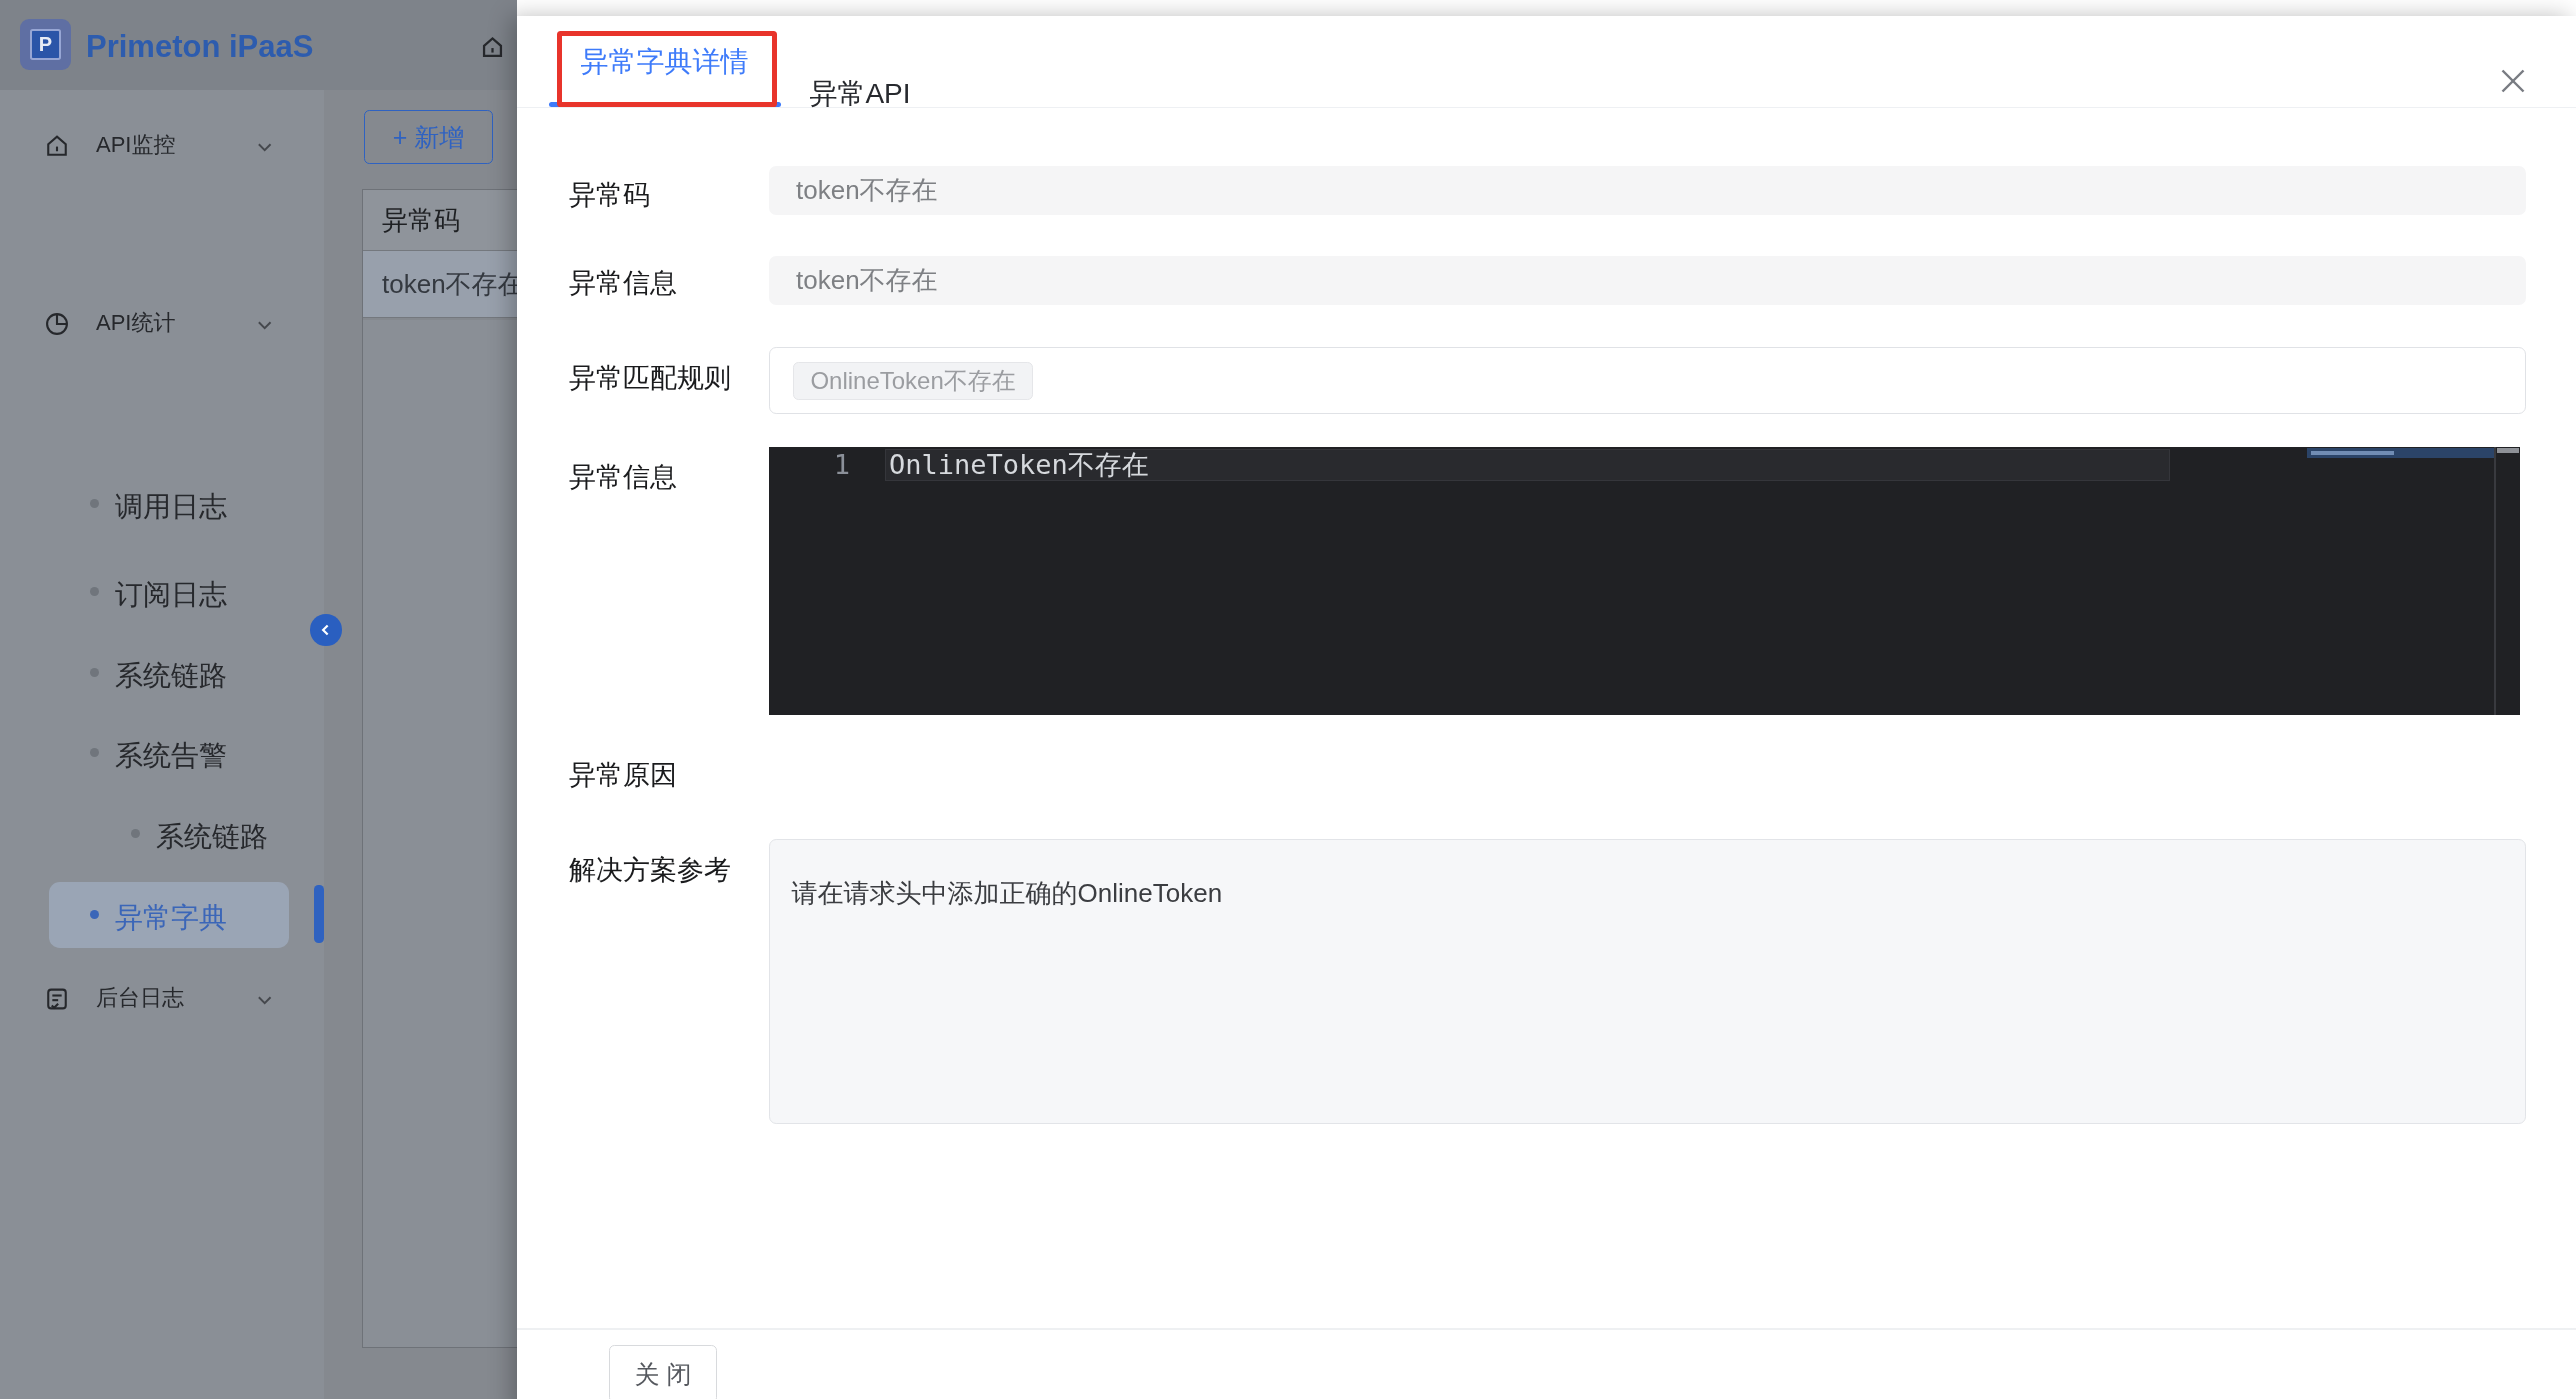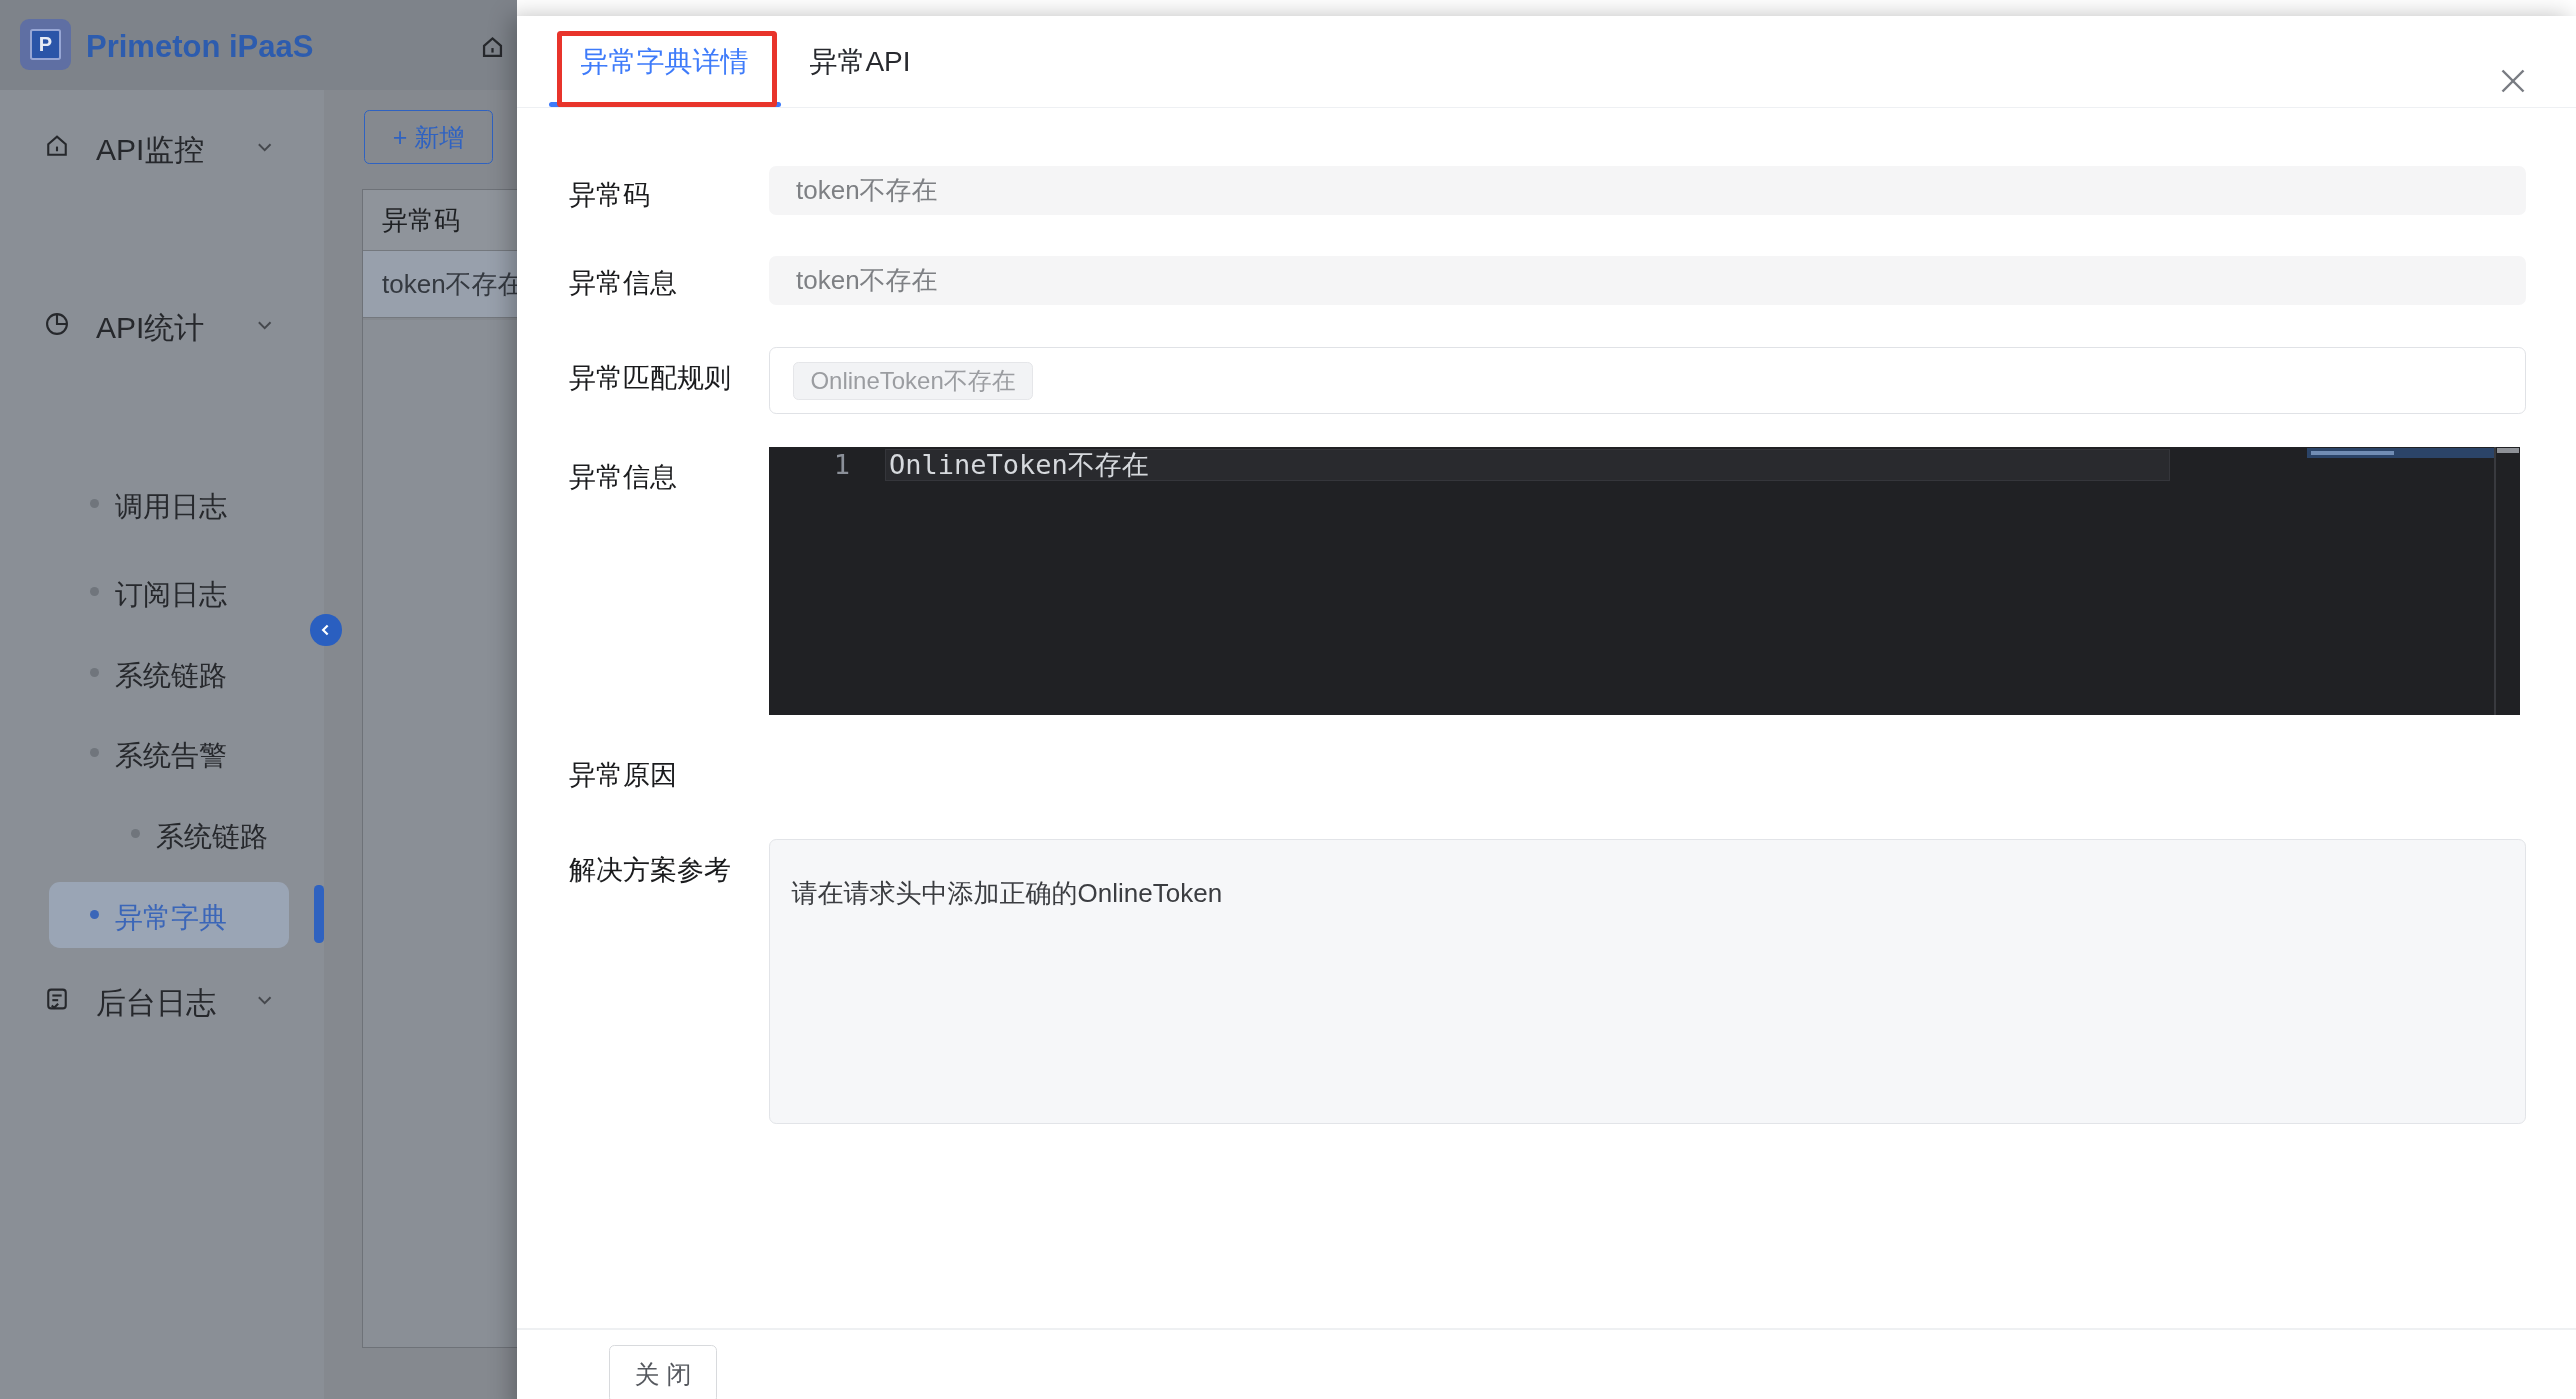--- a/index.html
+++ b/index.html
@@ -8,21 +8,21 @@
   .abs{position:absolute;}
 
   
   #mask-header{position:absolute;left:0;top:0;width:517px;height:90px;background:#7e838a;border-bottom:0.9px solid #6f7379;}
   #logo-tile{position:absolute;left:20px;top:19px;width:51px;height:51px;border-radius:9px;background:#5f6fa3;
              display:flex;align-items:center;justify-content:center;}
   #logo-inner{width:27px;height:27px;background:#2b55a8;border:2.7px solid #97a6d4;border-radius:2.7px;
               display:flex;align-items:center;justify-content:center;color:#e8ecf5;font-weight:bold;font-size:20px;}
   #brand-title{position:absolute;left:86px;top:29px;font-size:31px;font-weight:bold;color:#2d5cae;white-space:nowrap;}
   #sidebar{position:absolute;left:0;top:90px;width:324px;height:1309px;background:#8a8f96;border-right:0.9px solid #75797f;}
-  .nav-item{position:absolute;left:0;width:324px;height:50px;color:#26282c;font-size:30px;padding-left:16px;}
+  .nav-item{position:absolute;left:0;width:324px;height:50px;color:#26282c;font-size:22px;padding-left:16px;}
   .nav-item .ic{position:absolute;left:43px;top:10.8px;width:28px;height:28px;color:#26282c;}
   .nav-item .lbl{position:absolute;left:96px;top:9px;white-space:nowrap;}
   .nav-item .chev{position:absolute;left:253px;top:14.4px;width:23.4px;height:23.4px;color:#45484d;}
   .sub-item{position:absolute;left:0;width:324px;height:50px;font-size:28px;color:#26282c;}
   .sub-item .dot{position:absolute;left:90px;top:20px;width:9px;height:9px;border-radius:50%;background:#70757c;}
   .sub-item .lbl{position:absolute;left:115px;top:9px;white-space:nowrap;}
   #selected-pill{position:absolute;left:49px;top:792px;width:240px;height:66px;border-radius:10.8px;background:#9aa5b5;}
   #selected-bar{position:absolute;left:314px;top:795px;width:10px;height:58px;border-radius:4.5px;background:#2f62c0;}
   .sel .dot{background:#3b66b8;}
   .sel .lbl{color:#3b66b8;}
@@ -38,21 +38,21 @@
   #mini-table .tr{position:absolute;left:0;top:61px;width:100%;height:67px;background:#98a0ac;border-bottom:0.9px solid #74787e;
                   color:#343940;font-size:26px;line-height:67px;padding-left:19px;box-sizing:border-box;white-space:nowrap;}
   #mini-table .tbody-rest{position:absolute;left:0;top:130px;width:100%;height:955px;background:#8a8f96;border-bottom:0.9px solid #74787e;}
   #mini-table .pager{position:absolute;left:0;top:1084px;width:100%;height:73px;background:#8a8f96;}
 
   
   #drawer{position:absolute;left:517px;top:16px;width:2059px;height:1399px;background:#ffffff;box-shadow:-7.2px 0 21.6px rgba(0,0,0,0.25);}
   #tabs-bar{position:absolute;left:0;top:0;width:2059px;height:91px;border-bottom:1.8px solid #eef0f3;}
   .tab{position:absolute;top:0;height:91px;display:flex;align-items:center;justify-content:center;font-size:28px;}
   #tab-detail{left:31.5px;width:232px;color:#3e7bfa;}
-  #tab-api{left:292px;width:102px;color:#27292e;}
+  #tab-api{left:292px;width:102px;color:#27292e;margin-top:32px;}
   #tab-underline{position:absolute;left:31.5px;top:86px;width:232px;height:4.5px;background:#3e7bfa;border-radius:2.7px;}
   #red-box{position:absolute;left:40px;top:15.3px;width:220px;height:76px;border:5.4px solid #e8342b;border-radius:3.6px;box-sizing:border-box;}
   #close-x{position:absolute;left:1978px;top:47px;width:36px;height:36px;color:#787b82;}
 
   .form-label{position:absolute;left:52px;font-size:27px;color:#1a1b1d;white-space:nowrap;}
   .dis-input{position:absolute;left:252px;width:1757px;height:49px;background:#f5f5f6;border-radius:7.2px;
              font-size:26px;color:#7e8084;line-height:49px;padding-left:27px;box-sizing:border-box;white-space:nowrap;}
   #rule-input{position:absolute;left:252px;top:331px;width:1757px;height:67px;background:#ffffff;border:0.9px solid #e0e2e6;
               border-radius:7.2px;box-sizing:border-box;}
   #rule-tag{position:absolute;left:23.4px;top:14.4px;height:38px;background:#f2f3f5;border:0.9px solid #e5e6e9;border-radius:5.4px;

